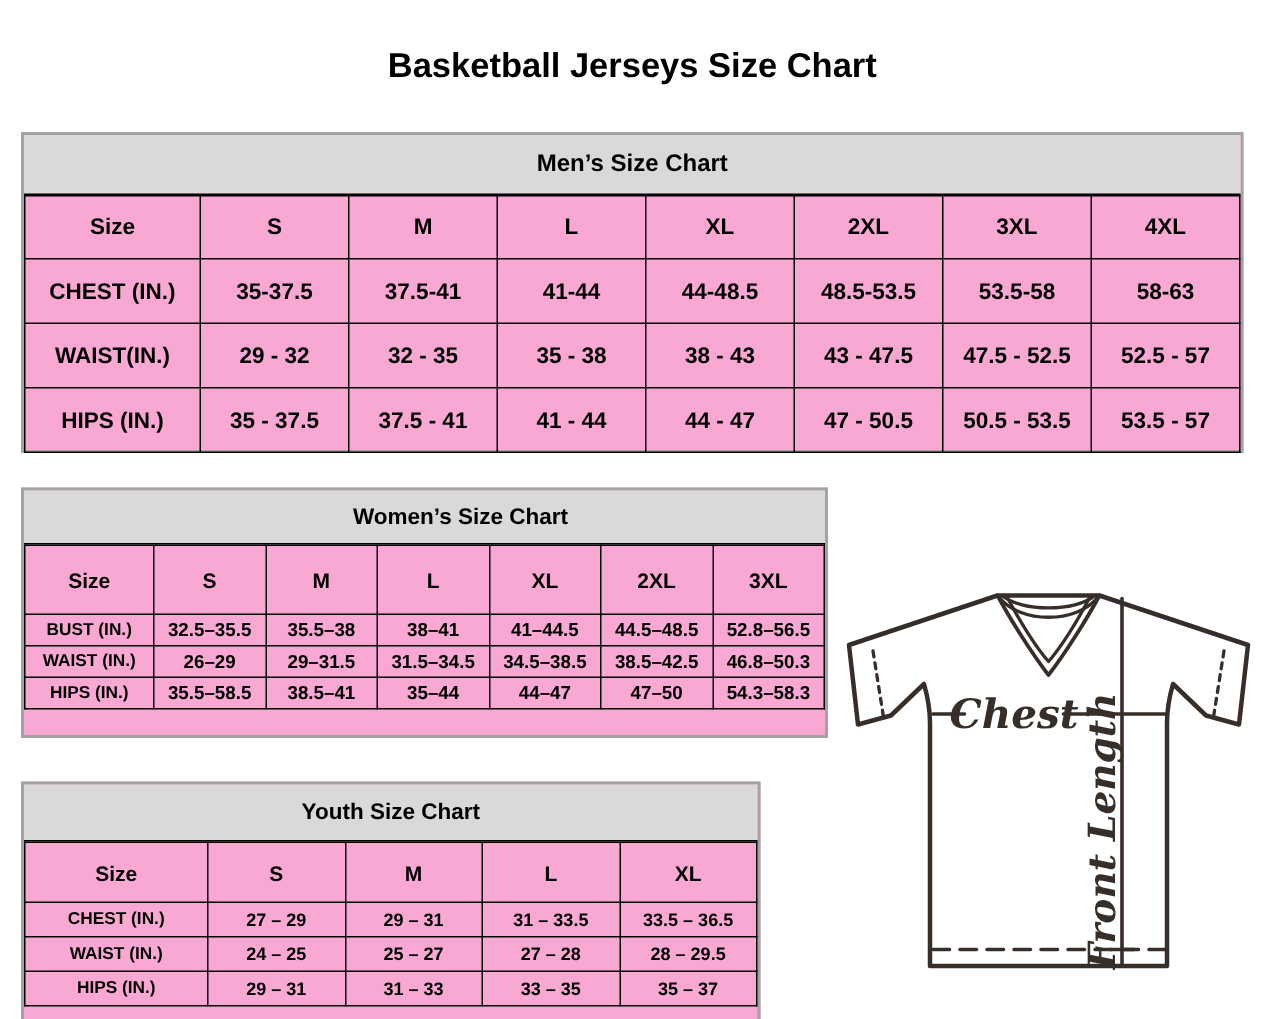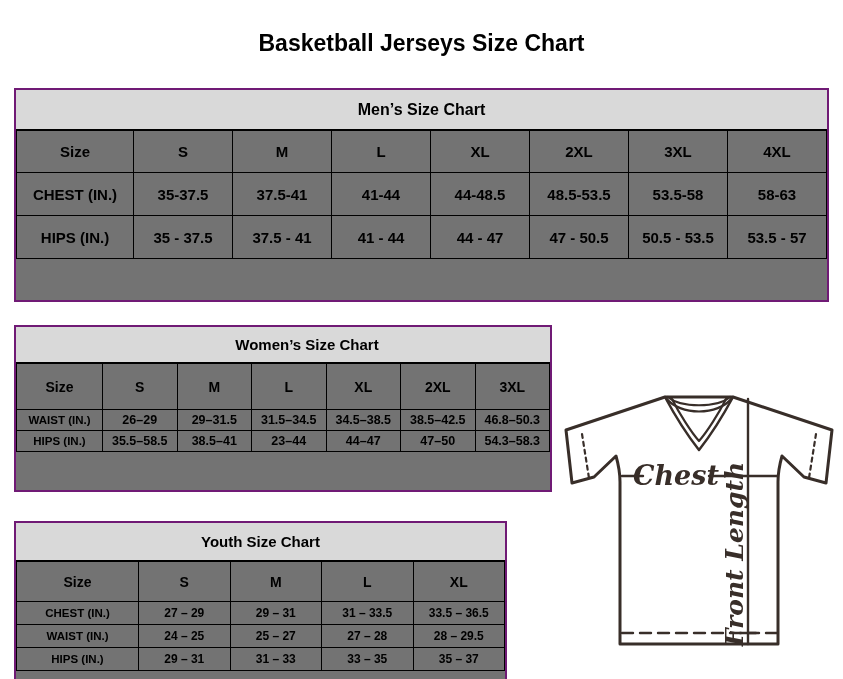--- a/index.html
+++ b/index.html
@@ -12,22 +12,22 @@
     margin-top:26px;
   }
   .page-title{
     position:absolute;top:4px;left:0;width:843px;
     margin:0;text-align:center;
     font-size:23px;font-weight:700;color:#000;
     font-family:"Liberation Sans",sans-serif;
   }
   .section{
     position:absolute;
-    border:2px solid #701a75;
-    background:#737373;
+    border:2px solid #a3a3a3;
+    background:#f9a8d4;
     box-sizing:border-box;
   }
   .section .tbl-title{
     background:#d9d9d9;
     border-bottom:1px solid #000;
     display:flex;align-items:center;justify-content:center;
     font-weight:700;color:#000;
   }
   table{border-collapse:collapse;width:100%;table-layout:fixed;}
   th,td{
@@ -98,20 +98,30 @@
             <th>CHEST (IN.)</th>
             <td>35-37.5</td>
             <td>37.5-41</td>
             <td>41-44</td>
             <td>44-48.5</td>
             <td>48.5-53.5</td>
             <td>53.5-58</td>
             <td>58-63</td>
           </tr>
           <tr>
+            <th>WAIST(IN.)</th>
+            <td>29 - 32</td>
+            <td>32 - 35</td>
+            <td>35 - 38</td>
+            <td>38 - 43</td>
+            <td>43 - 47.5</td>
+            <td>47.5 - 52.5</td>
+            <td>52.5 - 57</td>
+          </tr>
+          <tr>
             <th>HIPS (IN.)</th>
             <td>35 - 37.5</td>
             <td>37.5 - 41</td>
             <td>41 - 44</td>
             <td>44 - 47</td>
             <td>47 - 50.5</td>
             <td>50.5 - 53.5</td>
             <td>53.5 - 57</td>
           </tr>
         </tbody>
@@ -127,33 +137,42 @@
             <th>S</th>
             <th>M</th>
             <th>L</th>
             <th>XL</th>
             <th>2XL</th>
             <th>3XL</th>
           </tr>
         </thead>
         <tbody>
           <tr>
+            <th>BUST (IN.)</th>
+            <td>32.5–35.5</td>
+            <td>35.5–38</td>
+            <td>38–41</td>
+            <td>41–44.5</td>
+            <td>44.5–48.5</td>
+            <td>52.8–56.5</td>
+          </tr>
+          <tr>
             <th>WAIST (IN.)</th>
             <td>26–29</td>
             <td>29–31.5</td>
             <td>31.5–34.5</td>
             <td>34.5–38.5</td>
             <td>38.5–42.5</td>
             <td>46.8–50.3</td>
           </tr>
           <tr>
             <th>HIPS (IN.)</th>
             <td>35.5–58.5</td>
             <td>38.5–41</td>
-            <td>23–44</td>
+            <td>35–44</td>
             <td>44–47</td>
             <td>47–50</td>
             <td>54.3–58.3</td>
           </tr>
         </tbody>
       </table>
   </section>
 
   <section class="section youth">
     <div class="tbl-title">Youth Size Chart</div>

